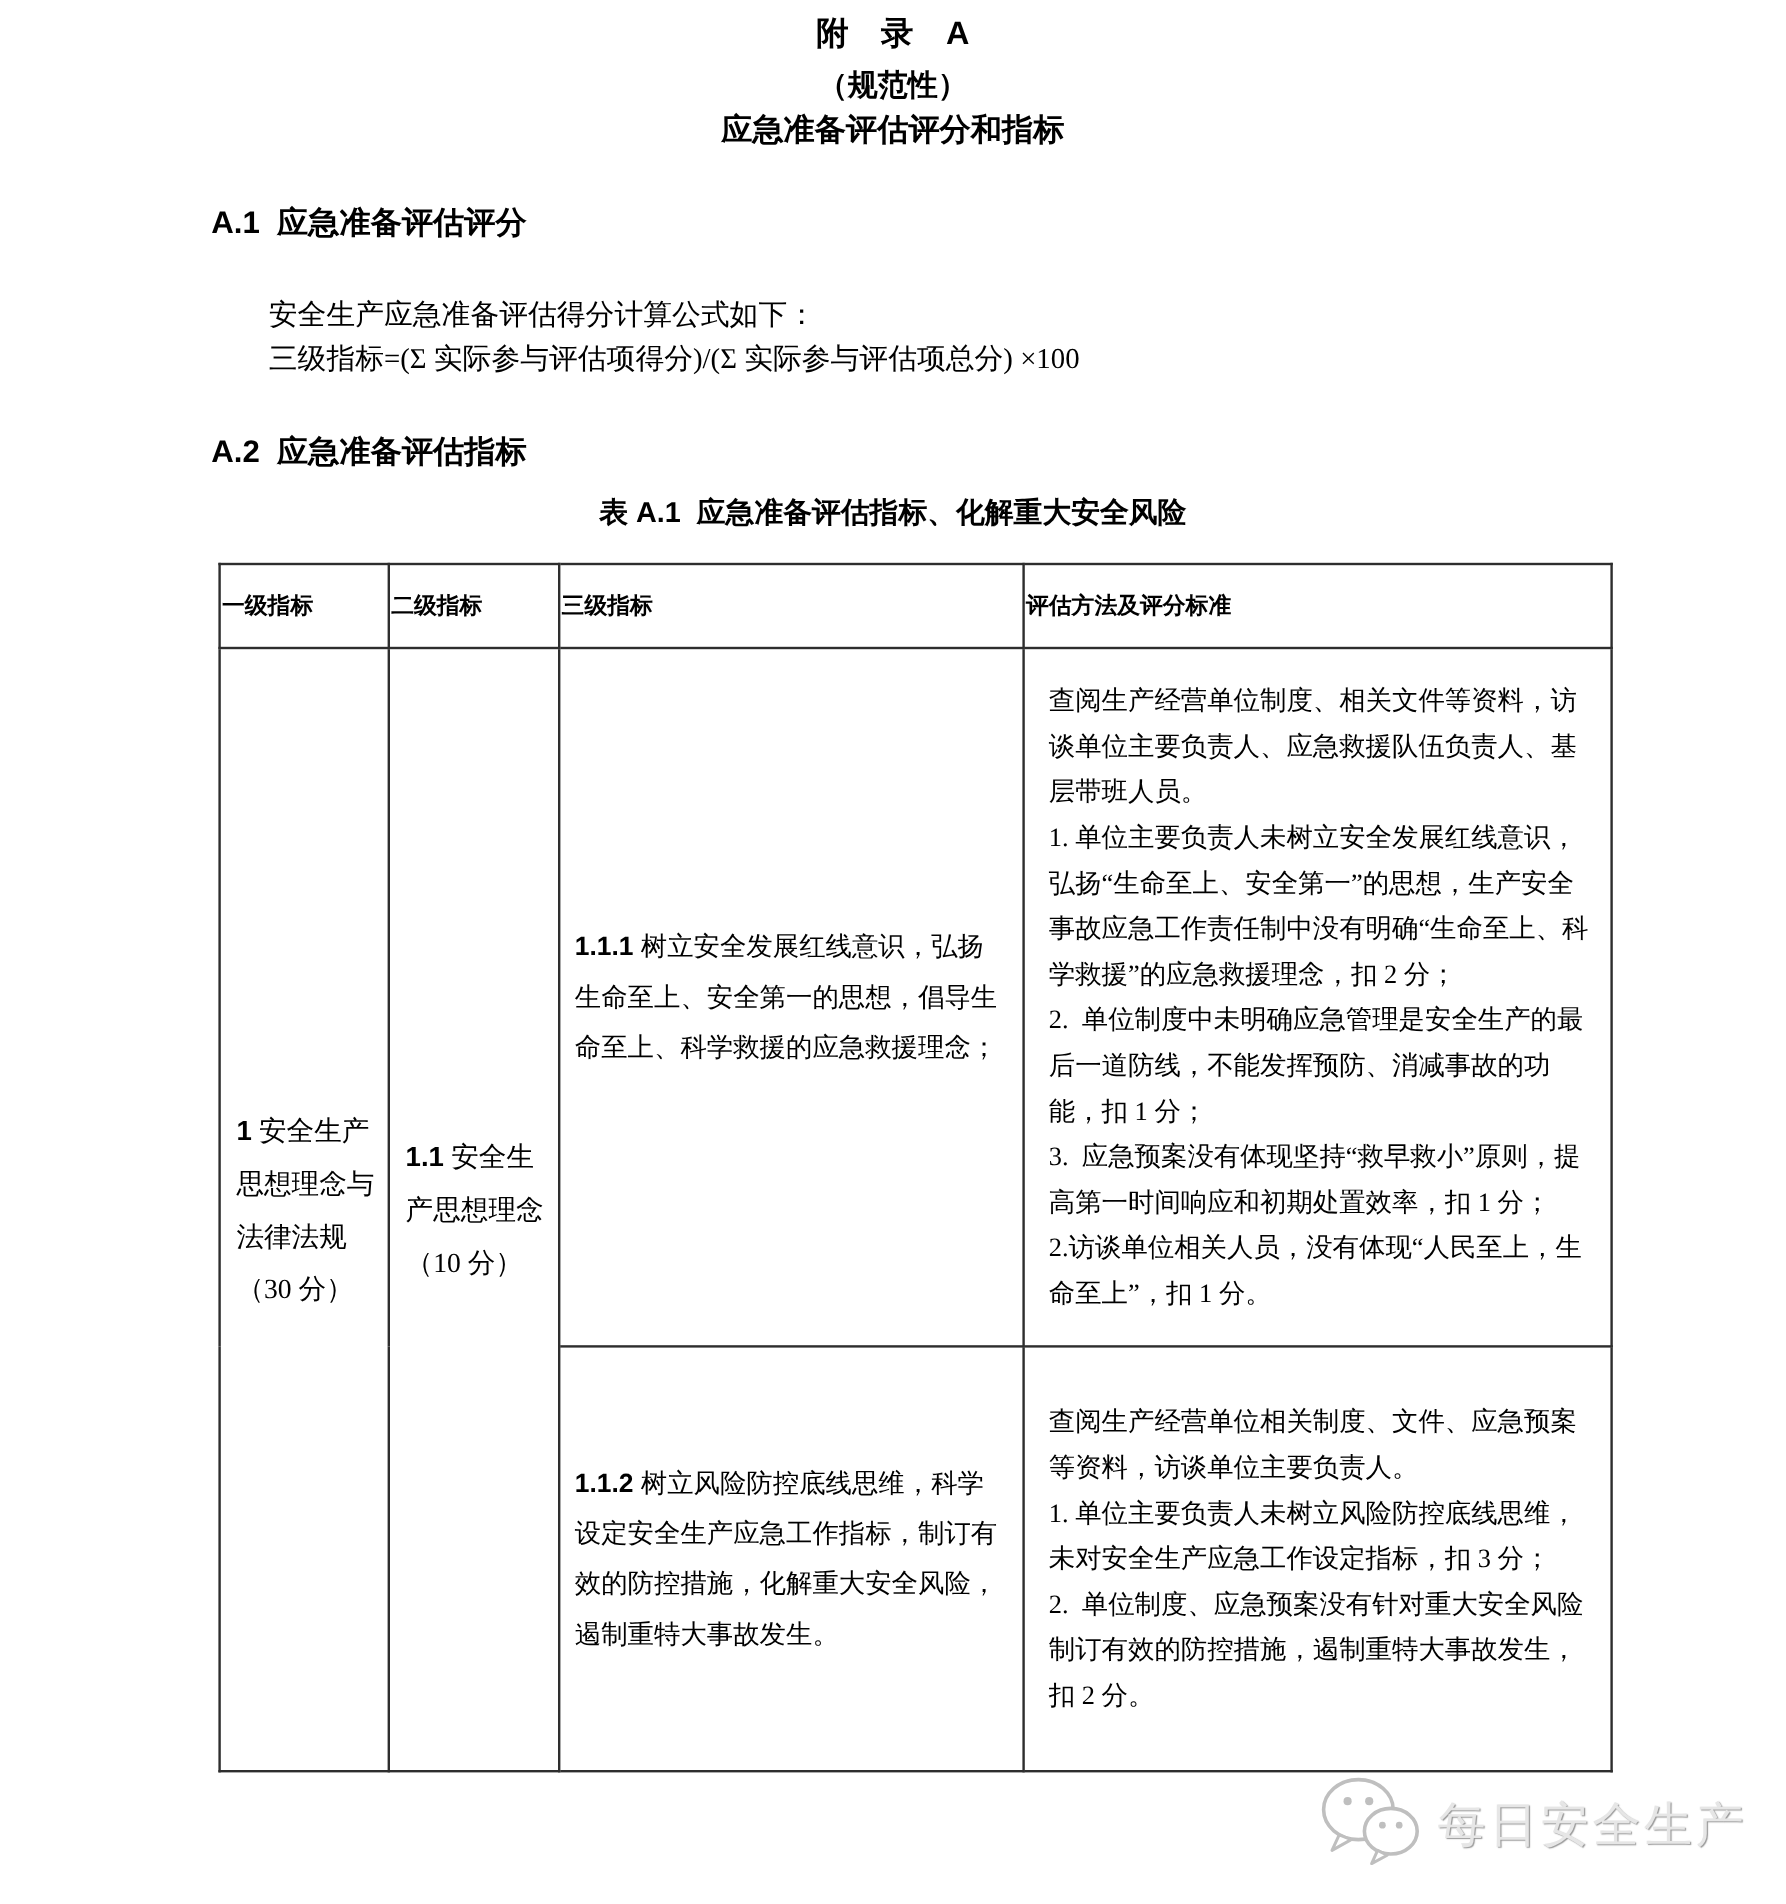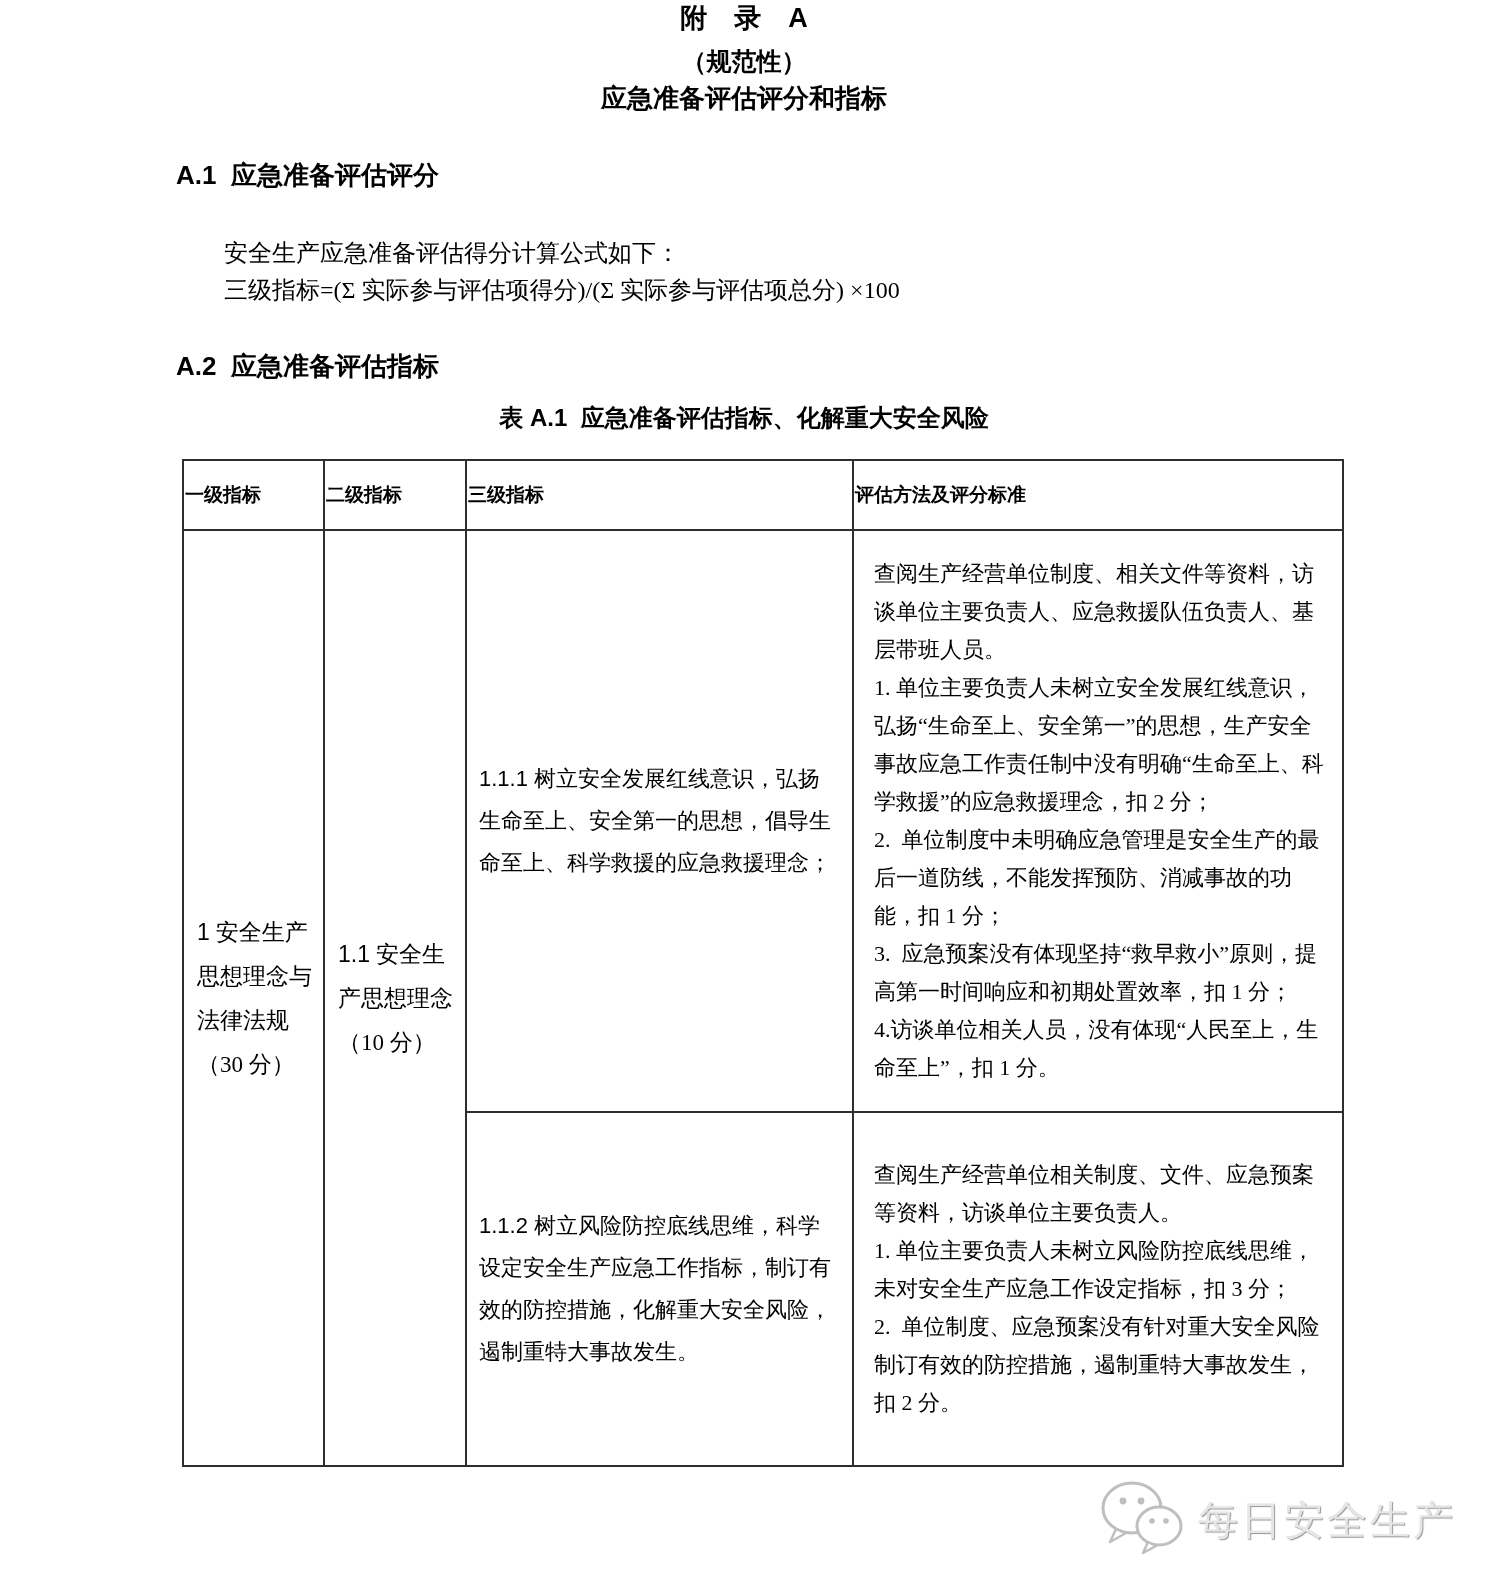--- a/index.html
+++ b/index.html
@@ -10,21 +10,21 @@
   html,body{margin:0;padding:0;background:#ffffff;}
   .page{
     position:relative;
     width:1488px;height:1587px;
     background:#ffffff;
     overflow:hidden;
     color:var(--ink);
     font-family:"Liberation Serif","DejaVu Serif",serif;
   }
   
-  .title-block{padding-top:0;text-align:center;}
+  .title-block{padding-top:10px;text-align:center;}
   .title-l1{
     font-family:"Liberation Sans","DejaVu Sans",sans-serif;
     font-weight:bold;font-size:27px;line-height:36px;margin:0;
     white-space:pre-wrap;
   }
   .title-l2{
     font-family:"Liberation Sans","DejaVu Sans",sans-serif;
     font-weight:bold;font-size:25px;line-height:33px;margin:9px 0 0 0;
     white-space:pre-wrap;
   }
@@ -83,21 +83,21 @@
   td.cell-l3{
     padding:0 12px;
     font-size:22px;line-height:42px;text-align:left;
   }
   td.cell-method{
     padding:0 18px 0 20px;
     font-size:22px;line-height:38px;text-align:left;
   }
   td .num{
     font-family:"Liberation Sans","DejaVu Sans",sans-serif;
-    font-weight:normal;
+    font-weight:bold;
     margin-right:6px;
   }
   .method p{margin:0;white-space:pre-wrap;}
   tr.row-1 td{height:580px;}
   tr.row-2 td{height:352px;}
   
   .watermark{
     position:absolute;left:1100px;top:1480px;
     display:flex;align-items:center;gap:10px;
     z-index:5;
@@ -153,21 +153,21 @@
         <tr class="row-1">
           <td class="cell-l1" rowspan="2"><span class="num">1</span><span>安全生产思想理念与法律法规（30 分）</span></td>
           <td class="cell-l2" rowspan="2"><span class="num">1.1</span><span>安全生产思想理念（10 分）</span></td>
           <td class="cell-l3"><span class="num">1.1.1</span><span>树立安全发展红线意识，弘扬生命至上、安全第一的思想，倡导生命至上、科学救援的应急救援理念；</span></td>
           <td class="cell-method">
             <div class="method">
                 <p>查阅生产经营单位制度、相关文件等资料，访谈单位主要负责人、应急救援队伍负责人、基层带班人员。</p>
                 <p>1. 单位主要负责人未树立安全发展红线意识，弘扬“生命至上、安全第一”的思想，生产安全事故应急工作责任制中没有明确“生命至上、科学救援”的应急救援理念，扣 2 分；</p>
                 <p>2.  单位制度中未明确应急管理是安全生产的最后一道防线，不能发挥预防、消减事故的功能，扣 1 分；</p>
                 <p>3.  应急预案没有体现坚持“救早救小”原则，提高第一时间响应和初期处置效率，扣 1 分；</p>
-                <p>4.访谈单位相关人员，没有体现“人民至上，生命至上”，扣 1 分。</p>
+                <p>2.访谈单位相关人员，没有体现“人民至上，生命至上”，扣 1 分。</p>
               </div>
           </td>
         </tr>
         <tr class="row-2">
           <td class="cell-l3"><span class="num">1.1.2</span><span>树立风险防控底线思维，科学设定安全生产应急工作指标，制订有效的防控措施，化解重大安全风险，遏制重特大事故发生。</span></td>
           <td class="cell-method">
             <div class="method">
                 <p>查阅生产经营单位相关制度、文件、应急预案等资料，访谈单位主要负责人。</p>
                 <p>1. 单位主要负责人未树立风险防控底线思维，未对安全生产应急工作设定指标，扣 3 分；</p>
                 <p>2.  单位制度、应急预案没有针对重大安全风险制订有效的防控措施，遏制重特大事故发生，扣 2 分。</p>

